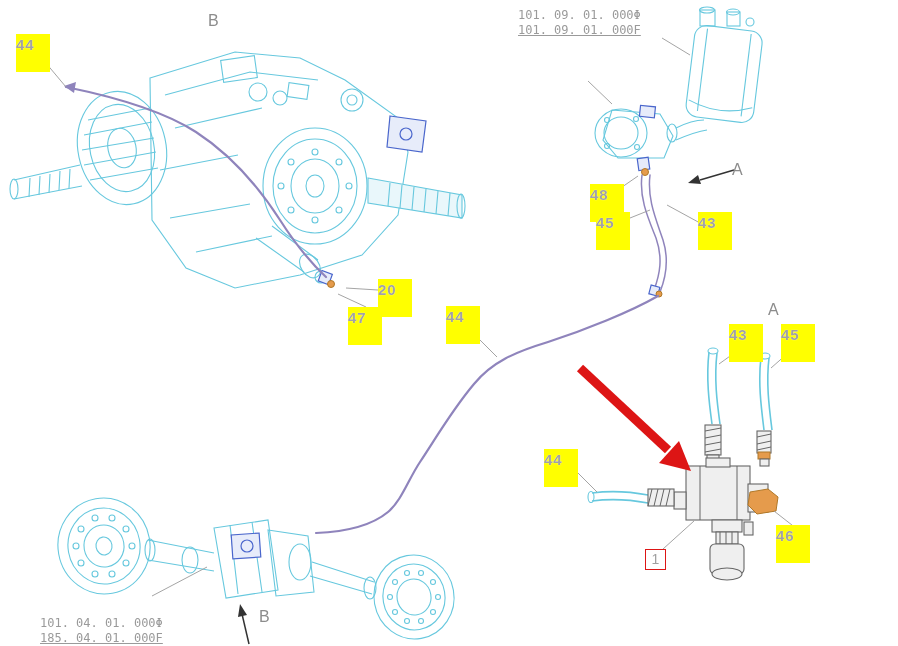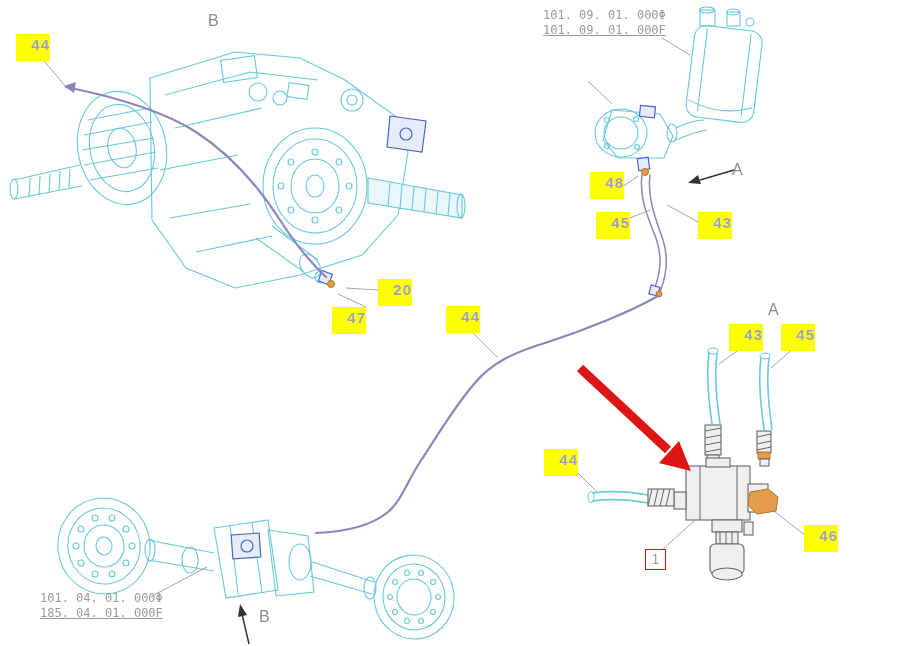--- a/index.html
+++ b/index.html
@@ -16,23 +16,23 @@
   .accf{fill:#e7ecfa;stroke:var(--accent,#4a66cc);stroke-width:1.2;}
   .tube{fill:none;stroke:var(--tube,#8f84bc);stroke-width:2.2;stroke-linecap:round;}
   .tubethin{stroke-width:1.5;}
   .leader{fill:none;stroke:var(--leader,#9a9a9a);stroke-width:0.9;}
   .hw{fill:#efefef;stroke:var(--hardware,#666);stroke-width:1.1;}
   .hwl{fill:none;stroke:var(--hardware,#666);stroke-width:1;}
   .org{fill:var(--orange,#e59b4c);stroke:#b07828;stroke-width:1;}
   .blk{fill:#333;stroke:none;}
   
   .callout{
-    position:absolute;width:34px;height:27px;background:var(--label-bg,#ffff00);
+    position:absolute;width:34px;height:38px;background:var(--label-bg,#ffff00);
     color:var(--label-text,#a2a2a2);font-weight:bold;font-size:15px;line-height:21px;
-    text-align:right;letter-spacing:1px;text-shadow:0 0 1px #fff;
+    text-align:left;letter-spacing:1px;text-shadow:0 0 1px #fff;
   }
   .letter{position:absolute;color:var(--letter-text,#8c8c8c);font-size:16px;line-height:18px;}
   .partnum{
     position:absolute;color:var(--part-text,#9a9a9a);font-size:12px;line-height:15px;
     font-family:"DejaVu Sans Mono",monospace;white-space:nowrap;
   }
   .pn-underline{text-decoration:underline;}
   .ref-box{
     position:absolute;min-width:13px;height:19px;padding:0 3px;border:1px solid var(--red,#dd1515);
     color:#a0a0a0;font-size:14px;line-height:19px;text-align:center;background:#fff;
@@ -258,34 +258,34 @@
     </g>
   </svg>
 
   <div class="letter" style="left:208px;top:12px">B</div>
   <div class="letter" style="left:732px;top:161px">A</div>
   <div class="letter" style="left:768px;top:301px">A</div>
   <div class="letter" style="left:259px;top:608px">B</div>
 
   <div class="callout" style="left:16px;top:34px">44</div>
   <div class="callout" style="left:378px;top:279px">20</div>
-  <div class="callout" style="left:332px;top:307px">47</div>
+  <div class="callout" style="left:348px;top:307px">47</div>
   <div class="callout" style="left:446px;top:306px">44</div>
-  <div class="callout" style="left:590px;top:172px">48</div>
+  <div class="callout" style="left:590px;top:184px">48</div>
   <div class="callout" style="left:596px;top:212px">45</div>
   <div class="callout" style="left:698px;top:212px">43</div>
   <div class="callout" style="left:729px;top:324px">43</div>
   <div class="callout" style="left:781px;top:324px">45</div>
   <div class="callout" style="left:544px;top:449px">44</div>
-  <div class="callout" style="left:804px;top:525px">46</div>
-
-  <div class="partnum" style="left:543px;top:8px">
+  <div class="callout" style="left:776px;top:525px">46</div>
+
+  <div class="partnum" style="left:518px;top:8px">
     <div>101. 09. 01. 000Φ</div>
     <div class="pn-underline">101. 09. 01. 000F</div>
   </div>
-  <div class="partnum" style="left:40px;top:591px">
+  <div class="partnum" style="left:40px;top:616px">
     <div>101. 04. 01. 000Φ</div>
     <div class="pn-underline">185. 04. 01. 000F</div>
   </div>
 
   <div class="ref-box" style="left:645px;top:549px">1</div>
 
 </div>
 
 </body></html>

